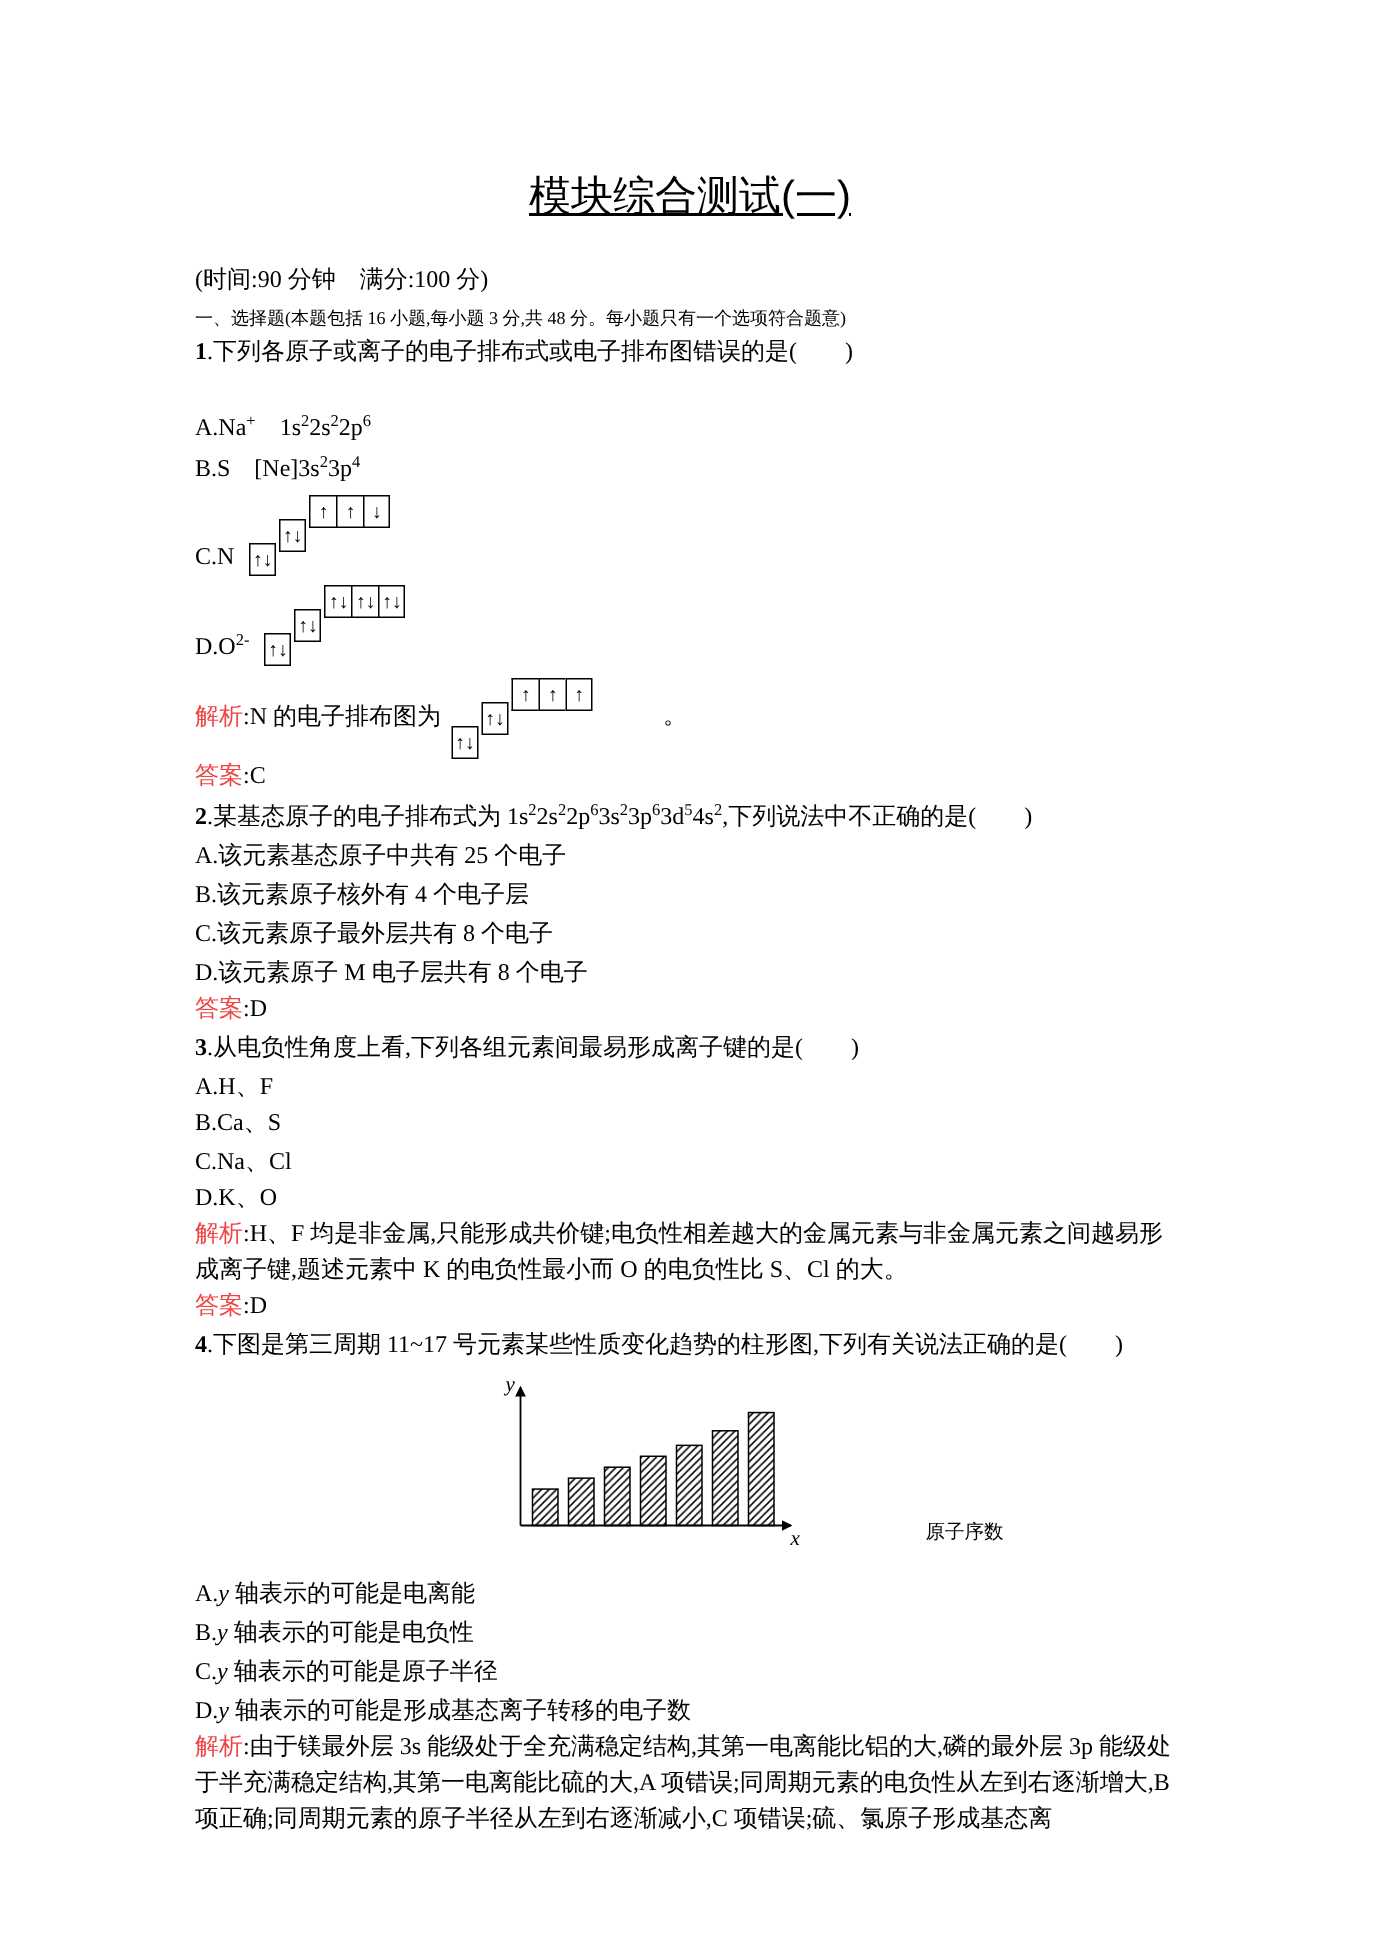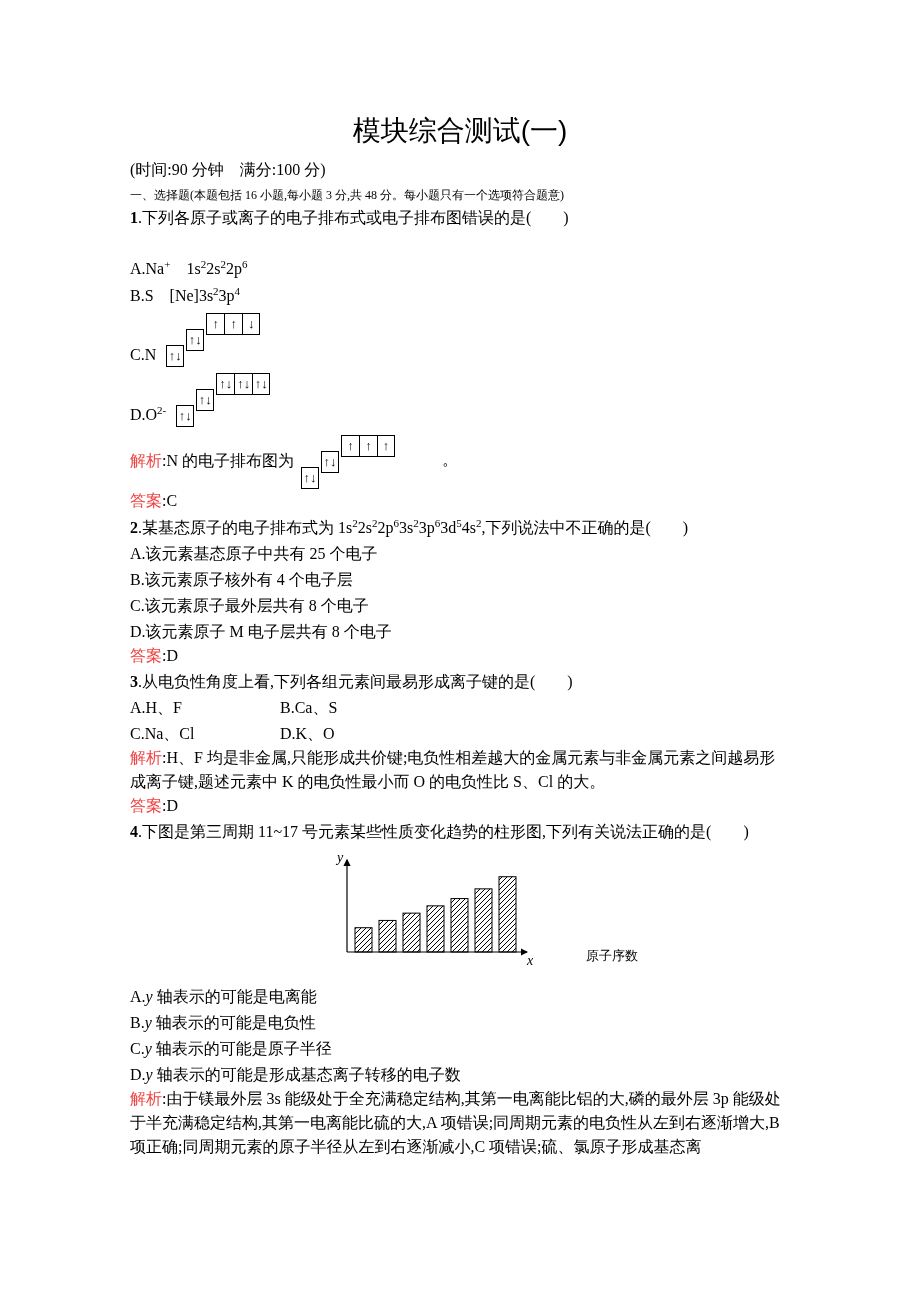--- a/index.html
+++ b/index.html
@@ -11,21 +11,22 @@
     color: #000000;
     font-size: 16px;
     line-height: 1.5;
     padding: 110px 130px 60px 130px;
   }
   .title {
     text-align: center;
     font-size: 28px;
     font-family: "SimHei", "黑体", sans-serif;
     font-weight: normal;
-    margin-bottom: 6px;
+    margin-bottom: 23px;
+    text-decoration: underline;
   }
   .subtitle {
     text-align: left;
     font-size: 16px;
     margin-bottom: 4px;
   }
   .section-head {
     font-size: 12px;
     margin-top: 2px;
   }
@@ -63,21 +64,21 @@
     font-size: 13px;
     font-family: Arial, sans-serif;
     line-height: 1;
     background: #fff;
   }
   .orb:last-child { border-right: 1px solid #000; }
   .lvl1 { margin-bottom: 0px; }
   .lvl2 { margin-bottom: 16px; }
   .lvl3 { margin-bottom: 32px; }
   .answer-row { margin-top: 6px; }
-  .opt-pair { display: flex; }
+  .opt-pair { display: flex; flex-direction: column; }
   .opt-pair > span:first-child { width: 150px; display: inline-block; }
   .barchart-wrap {
     text-align: center;
     margin: 8px 0 6px 0;
   }
   .chart-label-x {
     font-family: "SimHei", "黑体", sans-serif;
     font-size: 13px;
   }
   .optline-c { position: relative; }
@@ -205,21 +206,21 @@
         <rect x="28" y="75.71428571428572" width="17" height="24.285714285714285" fill="url(#hatch)" stroke="#000" stroke-width="1"></rect>
         <rect x="52" y="68.42857142857143" width="17" height="31.571428571428573" fill="url(#hatch)" stroke="#000" stroke-width="1"></rect>
         <rect x="76" y="61.14285714285714" width="17" height="38.85714285714286" fill="url(#hatch)" stroke="#000" stroke-width="1"></rect>
         <rect x="100" y="53.85714285714286" width="17" height="46.14285714285714" fill="url(#hatch)" stroke="#000" stroke-width="1"></rect>
         <rect x="124" y="46.57142857142856" width="17" height="53.42857142857144" fill="url(#hatch)" stroke="#000" stroke-width="1"></rect>
         <rect x="148" y="36.857142857142854" width="17" height="63.142857142857146" fill="url(#hatch)" stroke="#000" stroke-width="1"></rect>
         <rect x="172" y="24.714285714285708" width="17" height="75.28571428571429" fill="url(#hatch)" stroke="#000" stroke-width="1"></rect>
       </g>
     <text x="200" y="113" font-style="italic" font-family="Times New Roman" font-size="14">x</text>
   </svg>
-  <div style="position:relative; top:-12px; left:45px; display:inline;" class="chart-label-x">原子序数</div>
+  <div style="position:relative; top:-12px; left:76px; display:inline;" class="chart-label-x">原子序数</div>
 </div>
 
 <div class="optline">
   <span>A.</span><span class="italic">y</span><span> 轴表示的可能是电离能</span>
 </div>
 <div class="optline">
   <span>B.</span><span class="italic">y</span><span> 轴表示的可能是电负性</span>
 </div>
 <div class="optline">
   <span>C.</span><span class="italic">y</span><span> 轴表示的可能是原子半径</span>

